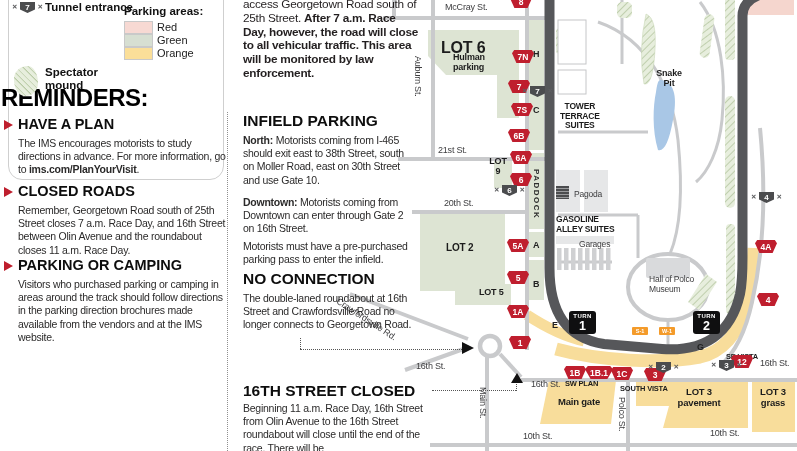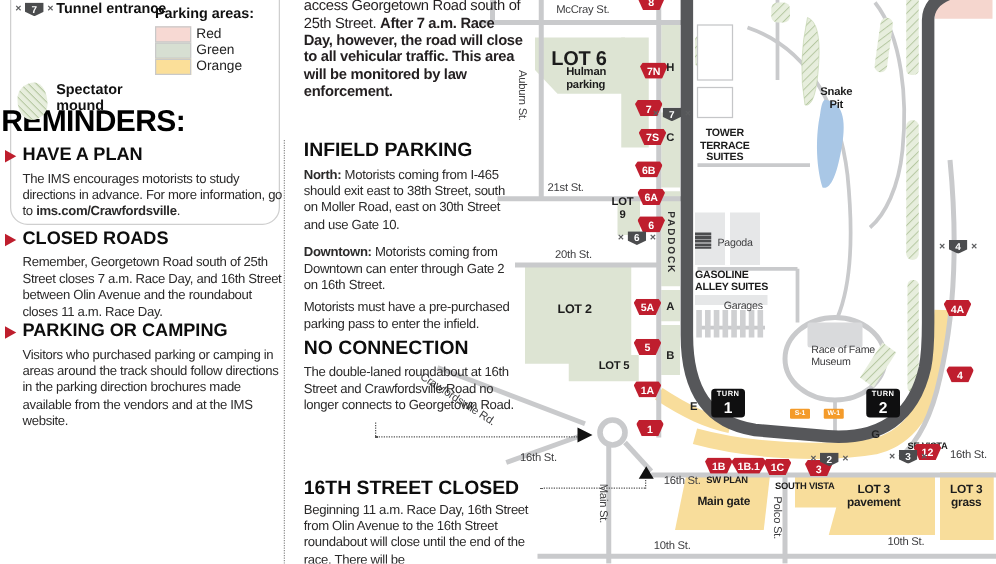--- a/index.html
+++ b/index.html
@@ -161,21 +161,21 @@
   <div class="leg-swatch" style="left:124px;top:21px;background:#f7d9d3;z-index:7;"></div>
   <div class="leg-swlabel" style="left:157px;top:21px;z-index:7;">Red</div>
   <div class="leg-swatch" style="left:124px;top:34px;background:#d7dfd2;z-index:7;"></div>
   <div class="leg-swlabel" style="left:157px;top:34px;z-index:7;">Green</div>
   <div class="leg-swatch" style="left:124px;top:47px;background:#fbdf99;z-index:7;"></div>
   <div class="leg-swlabel" style="left:157px;top:47px;z-index:7;">Orange</div>
 
   <div class="title">REMINDERS:</div>
   <span class="tri" style="left:4px;top:120px;"></span>
   <div class="sec-head" style="left:18px;top:116px;">HAVE A PLAN</div>
-  <div class="bodytxt" style="left:18px;top:137px;width:212px;"><span>The IMS encourages motorists to study directions in advance. For more information, go to </span><b>ims.com/Crawfordsville</b><span>.</span></div>
+  <div class="bodytxt" style="left:18px;top:137px;width:212px;"><span>The IMS encourages motorists to study directions in advance. For more information, go to </span><b>ims.com/PlanYourVisit</b><span>.</span></div>
   <span class="tri" style="left:4px;top:187px;"></span>
   <div class="sec-head" style="left:18px;top:183px;">CLOSED ROADS</div>
   <div class="bodytxt" style="left:18px;top:204px;width:212px;">Remember, Georgetown Road south of 25th Street closes 7 a.m. Race Day, and 16th Street between Olin Avenue and the roundabout closes 11 a.m. Race Day.</div>
   <span class="tri" style="left:4px;top:261px;"></span>
   <div class="sec-head" style="left:18px;top:257px;">PARKING OR CAMPING</div>
   <div class="bodytxt" style="left:18px;top:278px;width:214px;">Visitors who purchased parking or camping in areas around the track should follow directions in the parking direction brochures made available from the vendors and at the IMS website.</div>
   <div class="divider"></div>
 
   <div class="intro" style="left:243px;top:-2px;width:176px;"><span>access Georgetown Road south of 25th Street.  </span><b>After 7 a.m. Race Day, however, the road will close to all vehicular traffic. This area will be monitored by law enforcement.</b></div>
   <div class="mid-head" style="left:243px;top:112px;">INFIELD PARKING</div>
@@ -210,21 +210,21 @@
   <div class="ml b" style="left:453px;top:52px;line-height:10px;"><span>Hulman</span><br><span>parking</span></div>
   <div class="ml b ctr" style="left:486px;top:157px;width:24px;line-height:9.5px;"><span>LOT</span><br><span>9</span></div>
   <div class="ml b" style="left:446px;top:242px;font-size:10px;">LOT 2</div>
   <div class="ml b" style="left:479px;top:287px;">LOT 5</div>
   <div class="ml b ctr" style="left:651px;top:44px;width:36px;line-height:10px;margin-top:24px;"><span>Snake</span><br><span>Pit</span></div>
   <div class="ml b" style="left:560px;top:102px;font-size:8.5px;line-height:9.5px;text-align:center;"><span>TOWER</span><br><span>TERRACE</span><br><span>SUITES</span></div>
   <div class="ml b" style="left:556px;top:215px;font-size:8.5px;line-height:9.5px;"><span>GASOLINE</span><br><span>ALLEY SUITES</span></div>
   <div class="ml" style="left:579px;top:239px;font-size:8.5px;">Garages</div>
   <div class="pagoda-icon"></div>
   <div class="ml" style="left:574px;top:189px;font-size:8.5px;">Pagoda</div>
-  <div class="ml" style="left:649px;top:275px;font-size:8.5px;line-height:9.5px;"><span>Race of Fame</span><br><span>Museum</span></div>
+  <div class="ml" style="left:649px;top:275px;font-size:8.5px;line-height:9.5px;"><span>Hall of Polco</span><br><span>Museum</span></div>
   <div class="ml b sm" style="left:565px;top:349px;">SW PLAN</div>
   <div class="ml b sm" style="left:620px;top:354px;">SOUTH VISTA</div>
   <div class="ml b sm" style="left:726px;top:322px;">SE VISTA</div>
   <div class="ml b ctr" style="left:550px;top:396px;width:58px;font-size:9.5px;">Main gate</div>
   <div class="ml b ctr" style="left:666px;top:387px;width:66px;font-size:9.5px;line-height:10.5px;"><span>LOT 3</span><br><span>pavement</span></div>
   <div class="ml b ctr" style="left:747px;top:387px;width:52px;font-size:9.5px;line-height:10.5px;"><span>LOT 3</span><br><span>grass</span></div>
   <div class="paddock">PADDOCK</div>
 
   <div class="stand" style="left:533px;top:49px;">H</div>
   <div class="stand" style="left:533px;top:105px;">C</div>

